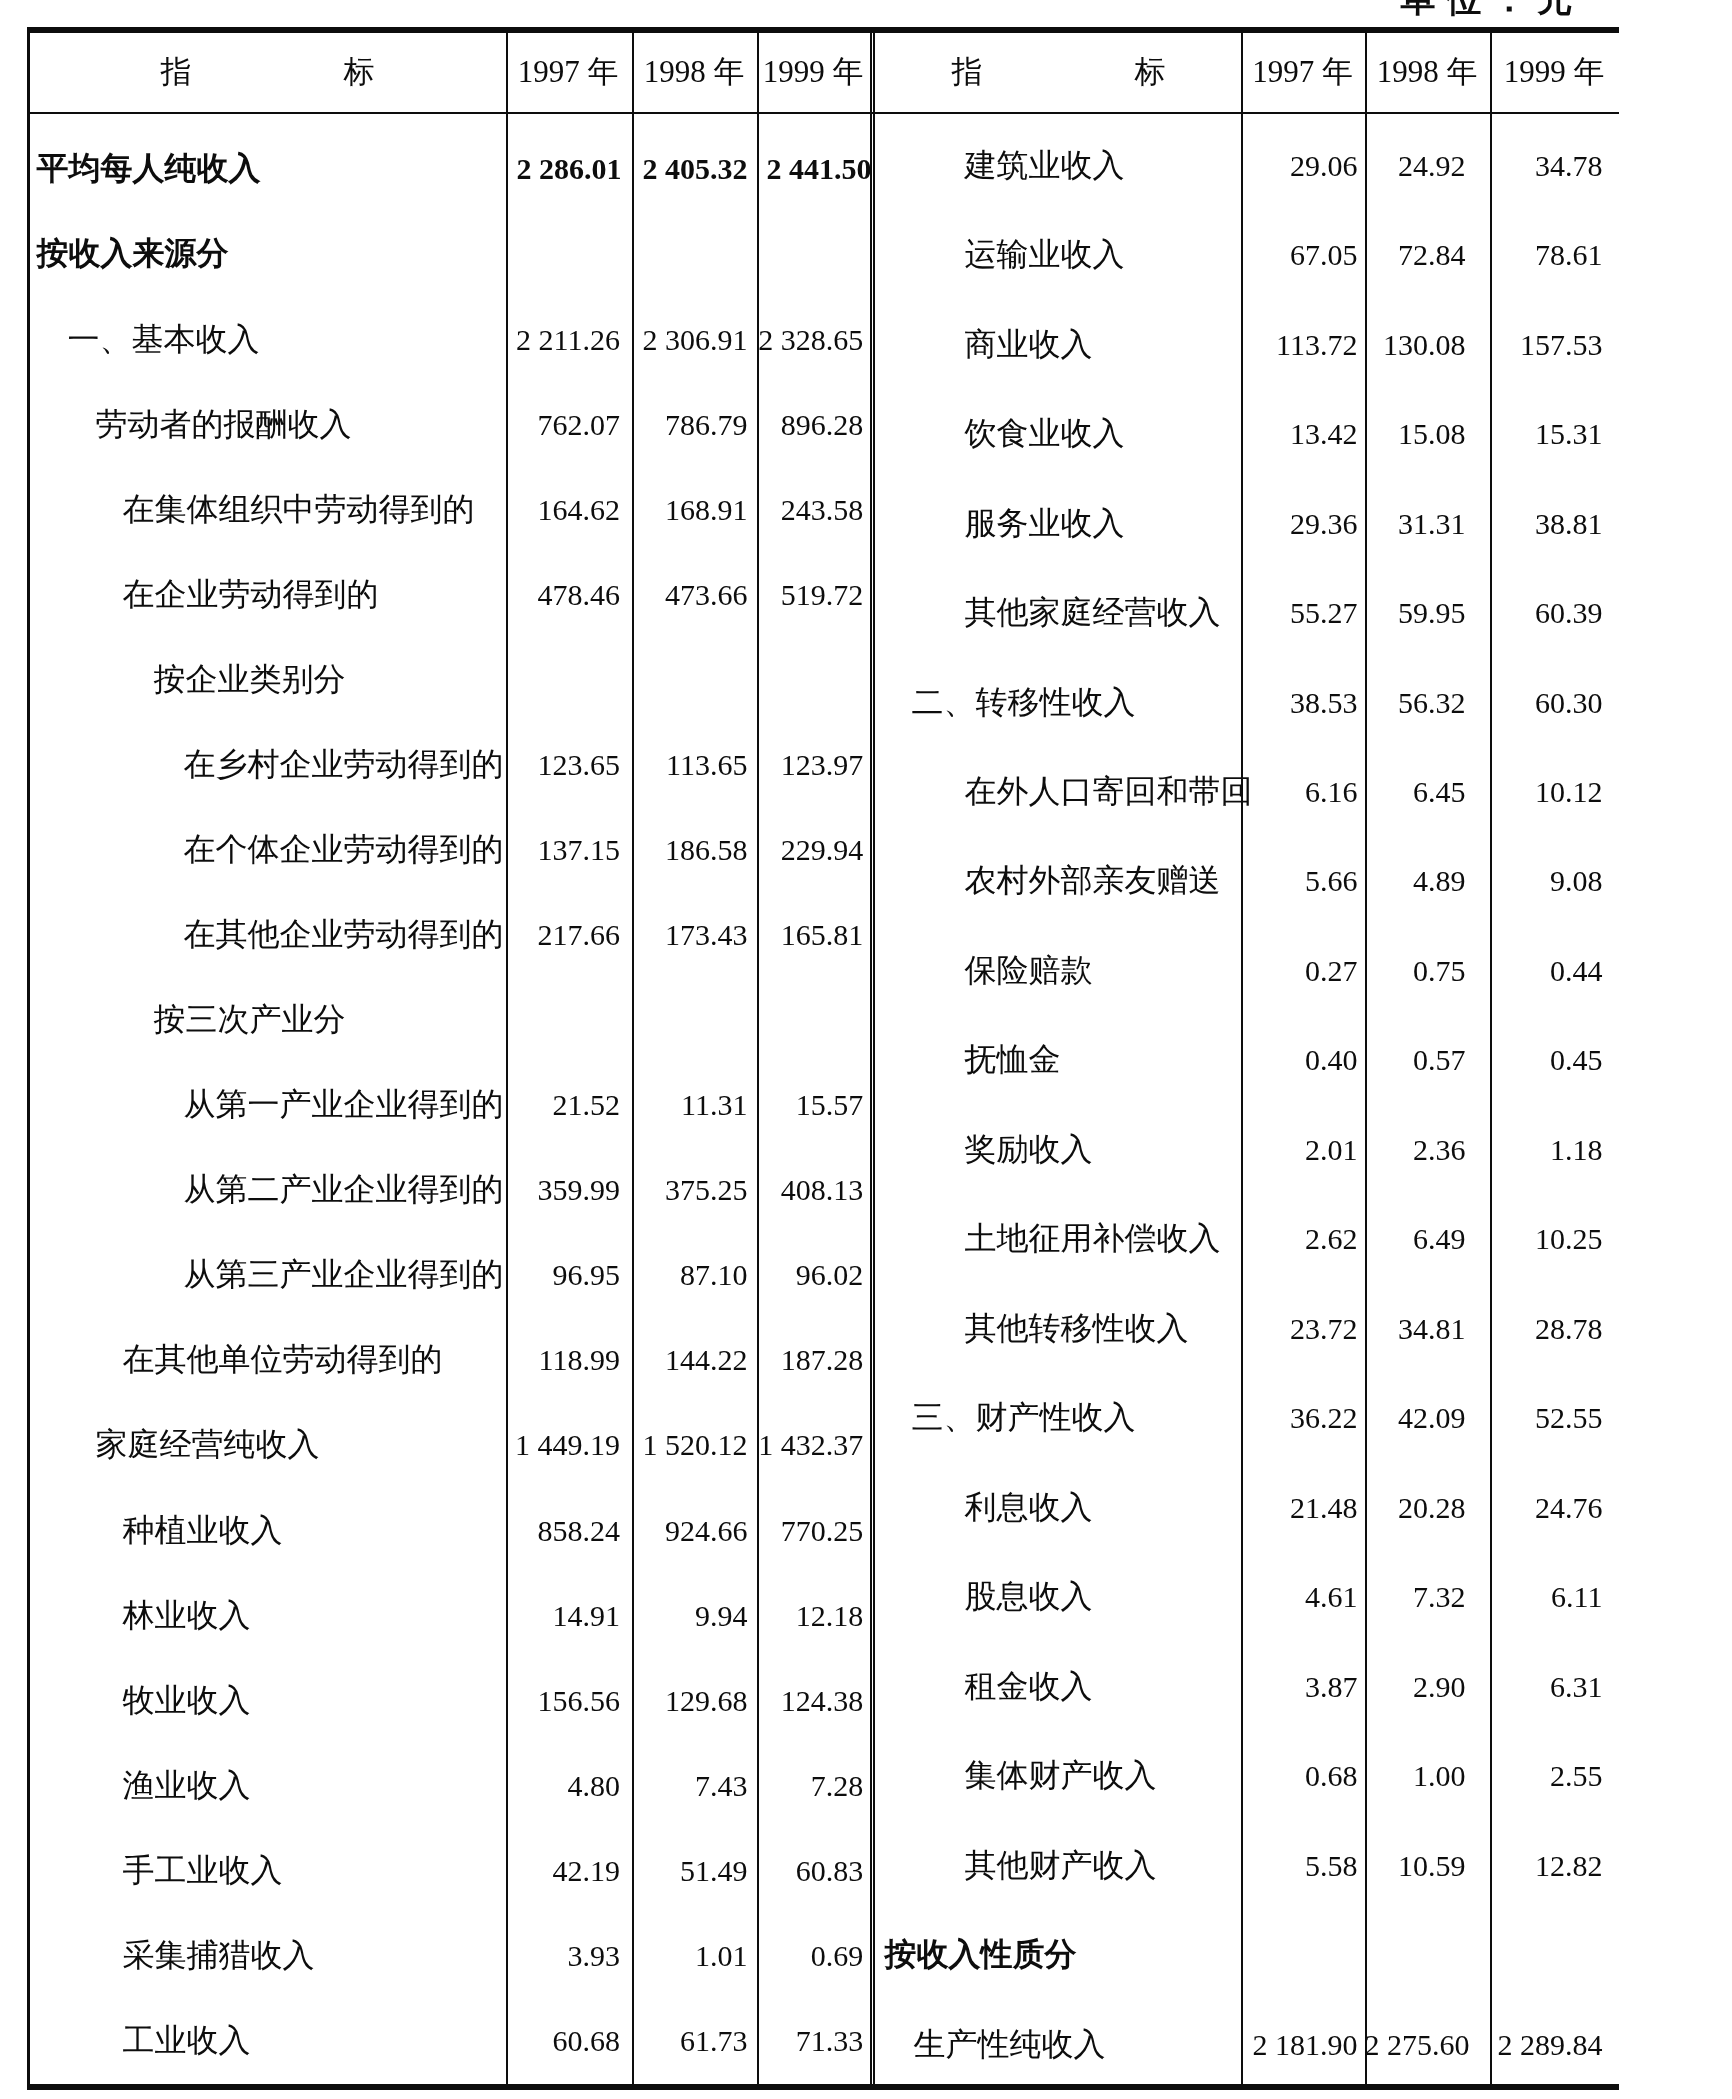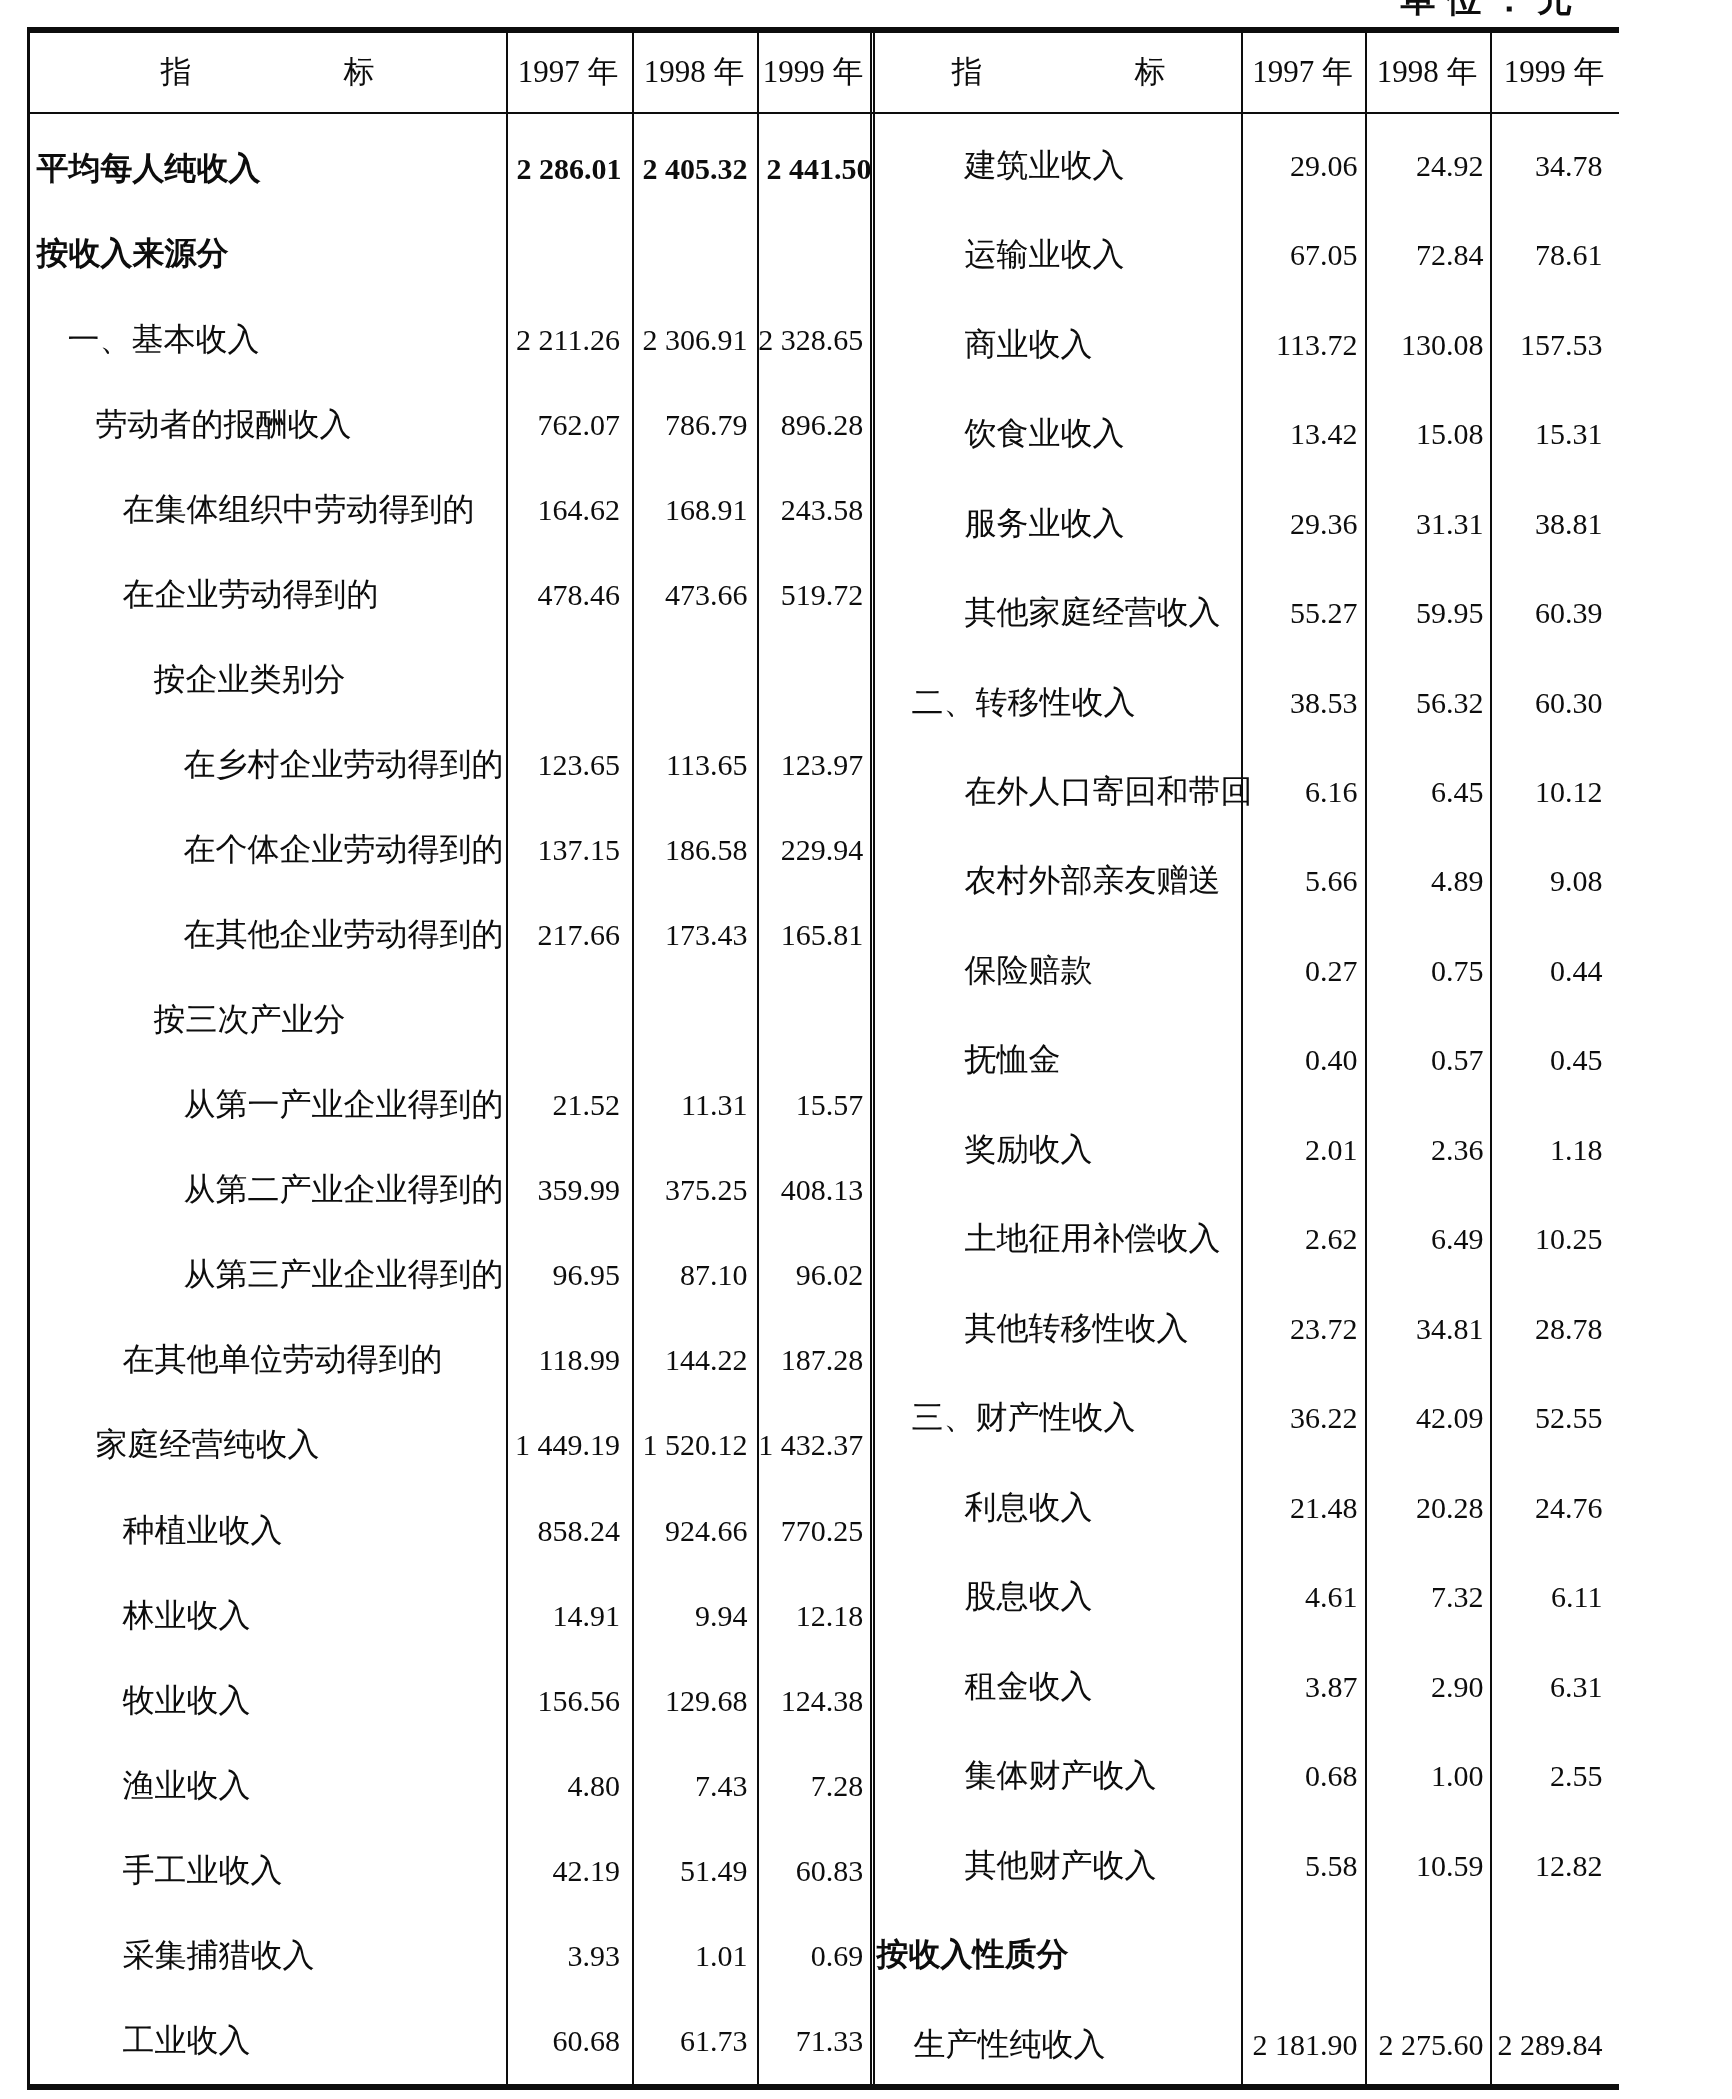--- a/index.html
+++ b/index.html
@@ -87,31 +87,31 @@
   .panel.right .trow{grid-template-columns:364px 124px 125px 129px;}
   .cell{white-space:nowrap;overflow:visible;}
   .cell.label{font-size:32px;}
   .cell.num{font-size:30px;text-align:right;}
   .b{font-weight:700;padding-left:11px;}
   
   .panel.left  .num.c1{padding-right:10.6px}
   .panel.left  .num.c2{padding-right:8px}
   .panel.left  .num.c3{padding-right:5.3px}
   .panel.right .num.c1{padding-right:7px}
-  .panel.right .num.c2{padding-right:6px}
+  .panel.right .num.c2{padding-right:24px}
   .panel.right .num.c3{padding-right:16px}
   
   .L0{padding-left:7px}
   .L1{padding-left:38px}
   .L2{padding-left:66px}
   .L3{padding-left:93px}
   .L4{padding-left:124px}
   .L5{padding-left:154px}
   
-  .R0{padding-left:0px}
+  .R0{padding-left:8px}
   .R1{padding-left:35px}
   .R2{padding-left:37px}
   .R3{padding-left:88px}
 </style>
 </head>
 <body>
 
 <div class="page">
 
   <div class="unit-note">单位：元</div>

